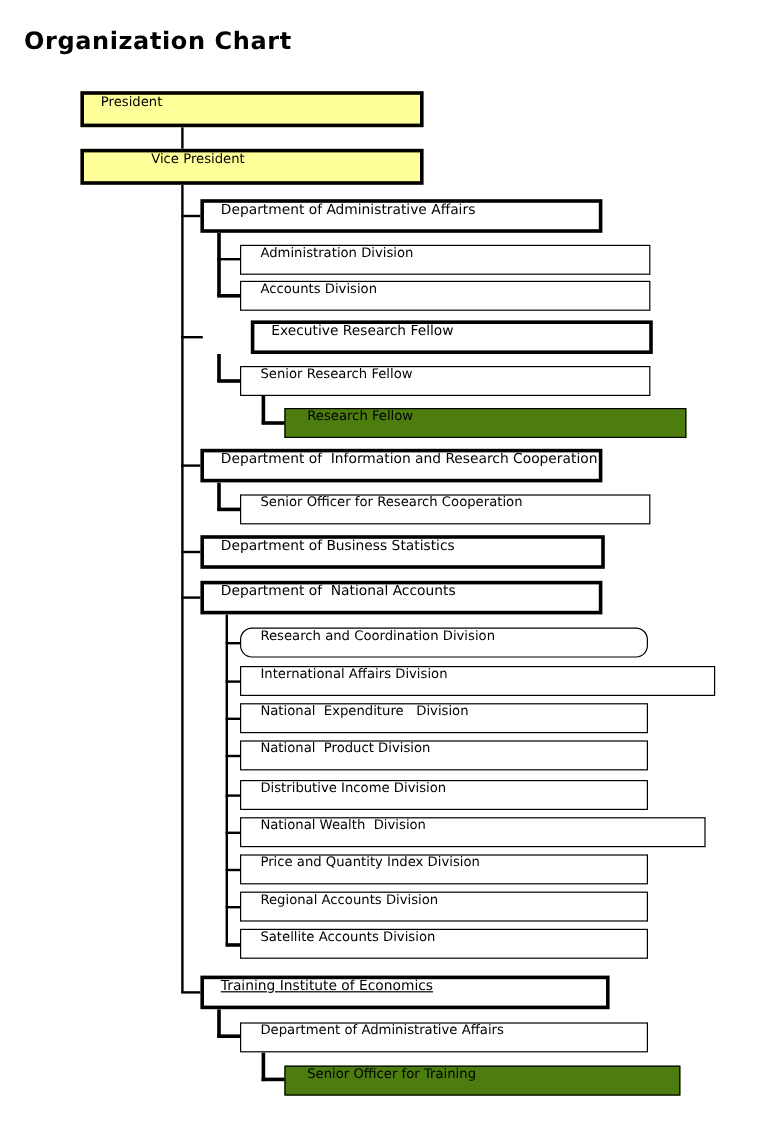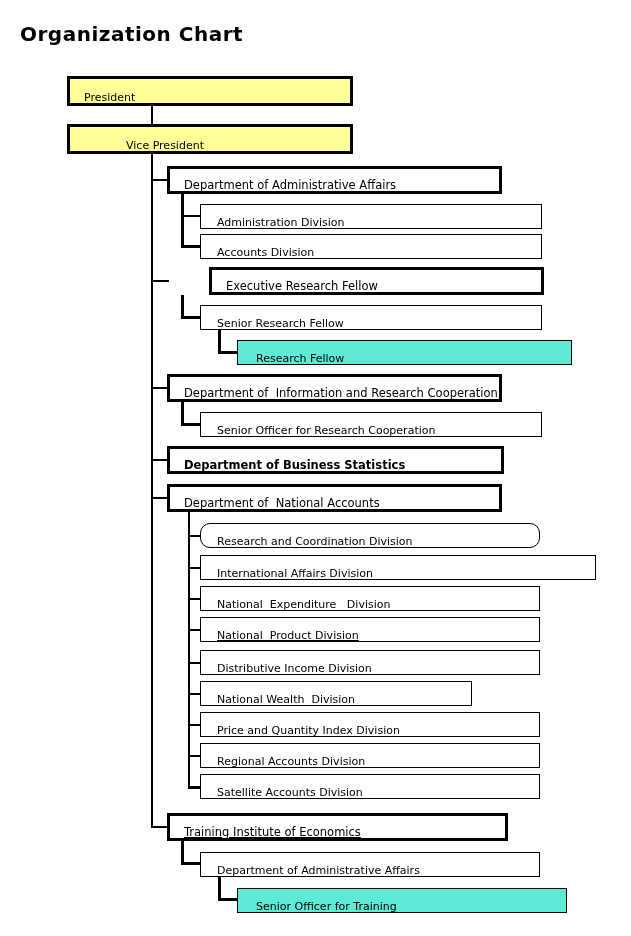--- a/index.html
+++ b/index.html
@@ -29,21 +29,21 @@
     letter-spacing: 0.5px;
     color: #000000;
     white-space: pre;
   }
   .node {
     position: absolute;
     box-sizing: border-box;
     background: #ffffff;
     border: 1px solid #000000;
     display: flex;
-    align-items: flex-end;
+    align-items: flex-start;
     color: #000000;
     white-space: pre;
     overflow: hidden;
   }
   .node .node-label {
     display: block;
     white-space: pre;
     line-height: 1;
   }
   
@@ -63,21 +63,21 @@
 
   .lvl-div {
     border: 1px solid #000000;
     background: #ffffff;
     font-size: 11px;
   }
   .lvl-div .node-label { padding-left: 16px; }
 
   .lvl-sub {
     border: 1px solid #000000;
-    background: #5eead4;
+    background: #4d7c0f;
     font-size: 11px;
   }
   .lvl-sub .node-label { padding-left: 18px; }
 
   .connector {
     position: absolute;
     background: #000000;
   }
 </style>
 </head>
@@ -122,28 +122,28 @@
       <div class="node lvl-exec" style="left: 67px; top: 76px; width: 286px; height: 30px;"><span class="node-label">President</span></div>
       <div class="node lvl-exec" style="left: 67px; top: 124px; width: 286px; height: 30px; padding-left: 42px;"><span class="node-label">Vice President</span></div>
       <div class="node lvl-dept" style="left: 167px; top: 166px; width: 335px; height: 28px;"><span class="node-label">Department of Administrative Affairs</span></div>
       <div class="node lvl-div" style="left: 200px; top: 204px; width: 342px; height: 25px;"><span class="node-label">Administration Division</span></div>
       <div class="node lvl-div" style="left: 200px; top: 234px; width: 342px; height: 25px;"><span class="node-label">Accounts Division</span></div>
       <div class="node lvl-dept" style="left: 167px; top: 267px; width: 335px; height: 28px; margin-left: 42px;"><span class="node-label">Executive Research Fellow</span></div>
       <div class="node lvl-div" style="left: 200px; top: 305px; width: 342px; height: 25px;"><span class="node-label">Senior Research Fellow</span></div>
       <div class="node lvl-sub" style="left: 237px; top: 340px; width: 335px; height: 25px;"><span class="node-label">Research Fellow</span></div>
       <div class="node lvl-dept" style="left: 167px; top: 374px; width: 335px; height: 28px;"><span class="node-label">Department of  Information and Research Cooperation</span></div>
       <div class="node lvl-div" style="left: 200px; top: 412px; width: 342px; height: 25px;"><span class="node-label">Senior Officer for Research Cooperation</span></div>
-      <div class="node lvl-dept" style="left: 167px; top: 446px; width: 337px; height: 28px; font-weight: bold;"><span class="node-label">Department of Business Statistics</span></div>
+      <div class="node lvl-dept" style="left: 167px; top: 446px; width: 337px; height: 28px;"><span class="node-label">Department of Business Statistics</span></div>
       <div class="node lvl-dept" style="left: 167px; top: 484px; width: 335px; height: 28px;"><span class="node-label">Department of  National Accounts</span></div>
       <div class="node lvl-div" style="left: 200px; top: 523px; width: 340px; height: 25px; border-radius: 10px;"><span class="node-label">Research and Coordination Division</span></div>
       <div class="node lvl-div" style="left: 200px; top: 555px; width: 396px; height: 25px;"><span class="node-label">International Affairs Division</span></div>
       <div class="node lvl-div" style="left: 200px; top: 586px; width: 340px; height: 25px;"><span class="node-label">National  Expenditure   Division</span></div>
-      <div class="node lvl-div" style="left: 200px; top: 617px; width: 340px; height: 25px; text-decoration: underline;"><span class="node-label">National  Product Division</span></div>
+      <div class="node lvl-div" style="left: 200px; top: 617px; width: 340px; height: 25px;"><span class="node-label">National  Product Division</span></div>
       <div class="node lvl-div" style="left: 200px; top: 650px; width: 340px; height: 25px;"><span class="node-label">Distributive Income Division</span></div>
-      <div class="node lvl-div" style="left: 200px; top: 681px; width: 272px; height: 25px;"><span class="node-label">National Wealth  Division</span></div>
+      <div class="node lvl-div" style="left: 200px; top: 681px; width: 388px; height: 25px;"><span class="node-label">National Wealth  Division</span></div>
       <div class="node lvl-div" style="left: 200px; top: 712px; width: 340px; height: 25px;"><span class="node-label">Price and Quantity Index Division</span></div>
       <div class="node lvl-div" style="left: 200px; top: 743px; width: 340px; height: 25px;"><span class="node-label">Regional Accounts Division</span></div>
       <div class="node lvl-div" style="left: 200px; top: 774px; width: 340px; height: 25px;"><span class="node-label">Satellite Accounts Division</span></div>
       <div class="node lvl-dept" style="left: 167px; top: 813px; width: 341px; height: 28px; text-decoration: underline;"><span class="node-label">Training Institute of Economics</span></div>
       <div class="node lvl-div" style="left: 200px; top: 852px; width: 340px; height: 25px;"><span class="node-label">Department of Administrative Affairs</span></div>
       <div class="node lvl-sub" style="left: 237px; top: 888px; width: 330px; height: 25px;"><span class="node-label">Senior Officer for Training</span></div>
     </div>
 </div>
 
 </body></html>

